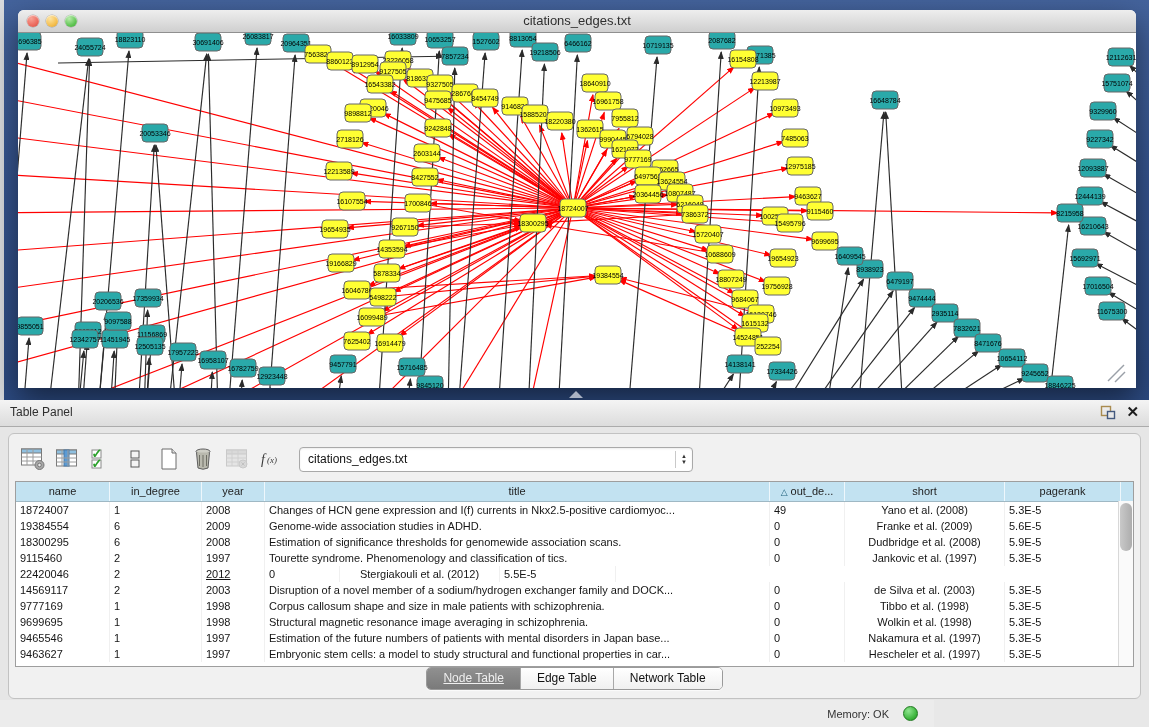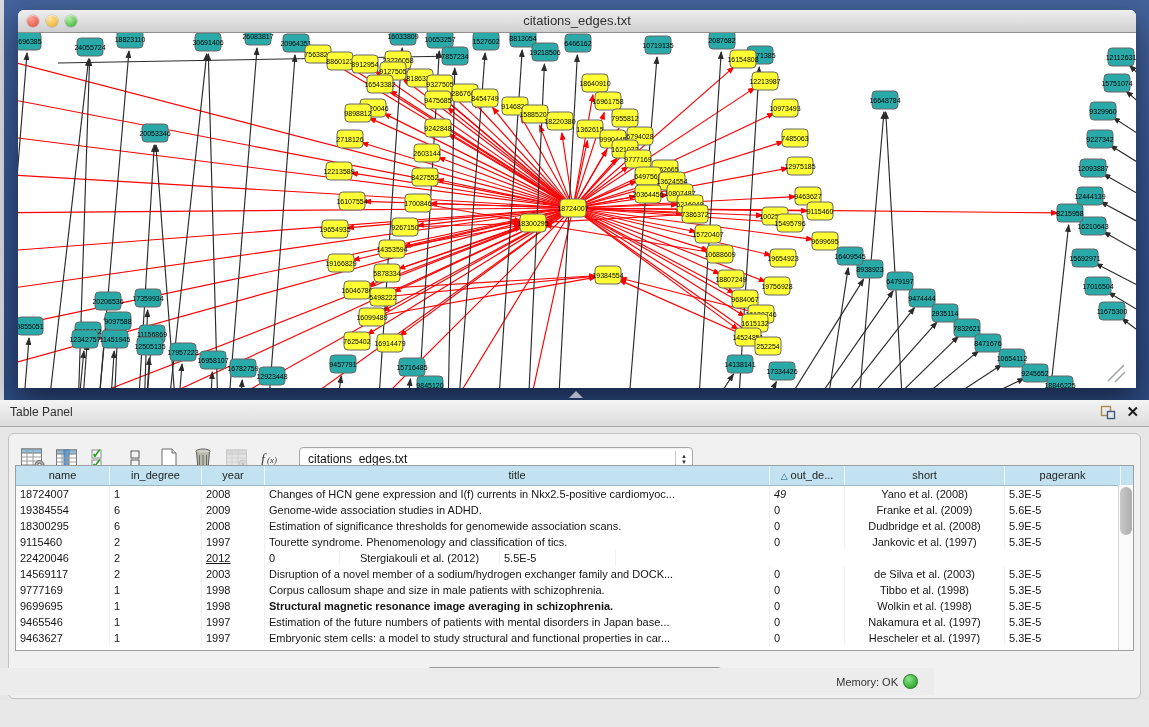--- a/index.html
+++ b/index.html
@@ -41,21 +41,21 @@
                    background:#f1f1f1;border:1px solid #c2c2c2;border-radius:6px;box-sizing:border-box;}
   .toolbar{position:absolute;left:10px;top:10px;height:30px;display:flex;align-items:center;gap:7px;}
   .tb-ico{width:27px;height:27px;display:flex;align-items:center;justify-content:center;}
   .combo{margin-left:18px;width:392px;height:23px;background:#fff;border:1px solid #a9a9a9;
          border-radius:4px;display:flex;align-items:center;position:relative;
          box-shadow:inset 0 1px 2px rgba(0,0,0,.08);}
   .combo-text{flex:1;font-size:12px;color:#111;padding-left:8px;}
   .combo-step{width:16px;height:17px;border-left:1px solid #c9c9c9;display:flex;flex-direction:column;
               align-items:center;justify-content:center;font-size:6px;color:#333;line-height:6px;}
 
-  .tbl{position:absolute;left:6px;top:31px;width:1119px;height:186px;background:#fff;
+  .tbl{position:absolute;left:6px;top:47px;width:1119px;height:186px;background:#fff;
        border:1px solid #9e9e9e;box-sizing:border-box;overflow:hidden;}
   .thead{display:flex;height:19px;background:#c2e2f1;border-bottom:1px solid #9fb8c4;}
   .th{font-size:11px;color:#222;text-align:center;line-height:19px;
       border-right:1px solid #eef7fc;box-sizing:border-box;overflow:hidden;white-space:nowrap;}
   .sortglyph{font-size:9px;color:#23647f;margin-right:3px;}
   .tr{display:flex;height:16px;background:#fff;}
   .td{font-size:11px;color:#151515;line-height:16px;border-right:1px solid #f0f0f0;
       box-sizing:border-box;overflow:hidden;white-space:nowrap;padding:0 4px;}
   .td.center{text-align:center;}
   .vscroll{position:absolute;right:0;top:19px;bottom:0;width:14px;background:#fafafa;
@@ -64,22 +64,22 @@
           background:linear-gradient(90deg,#c9c9c9,#adadad);}
 
   .tabbar{position:absolute;left:0;right:0;bottom:8px;display:flex;justify-content:center;}
   .seg{display:flex;border:1px solid #9a9a9a;border-radius:5px;overflow:hidden;
        box-shadow:0 1px 1px rgba(255,255,255,.7);}
   .seg-btn{padding:0 16px;height:21px;line-height:21px;font-size:12px;color:#111;
            background:linear-gradient(180deg,#ffffff,#f0f0f0);border-right:1px solid #a8a8a8;}
   .seg-btn:last-child{border-right:none;}
   .seg-btn.sel{background:linear-gradient(180deg,#909090,#7a7a7a);color:#efefef;text-decoration:underline;}
 
-  .status-bar{position:absolute;left:0;top:668px;width:934px;height:27px;background:#ececec;
-              display:flex;align-items:center;justify-content:flex-end;gap:5px;padding-right:16px;
+  .status-bar{position:absolute;left:0;top:700px;width:934px;height:27px;background:#ececec;
+              display:flex;align-items:center;justify-content:flex-end;gap:14px;padding-right:16px;
               box-sizing:border-box;}
   .mem-label{font-size:11px;color:#333;}
   .mem-dot{width:13px;height:13px;border-radius:50%;border:1px solid #1e7a1e;
            background:radial-gradient(circle at 35% 30%,#8fe68f,#3cb43c 65%,#2c8f2c);}
 </style>
 </head>
 <body>
 
 <div class="desktop">
   <div class="net-window">
@@ -875,21 +875,21 @@
           <div class="th" style="width: 75px;"><span class="sortglyph">△</span>out_de...</div>
           <div class="th" style="width: 160px;">short</div>
           <div class="th" style="width: 116px;">pagerank</div>
         </div>
       <div id="tbody">
           <div class="tr">
             <div class="td" style="width: 94px;">18724007</div>
             <div class="td" style="width: 92px;">1</div>
             <div class="td" style="width: 63px;">2008</div>
             <div class="td" style="width: 505px;">Changes of HCN gene expression and I(f) currents in Nkx2.5-positive cardiomyoc...</div>
-            <div class="td" style="width: 75px; font-style: italic;">49</div>
+            <div class="td" style="width: 75px;">49</div>
             <div class="td center" style="width: 160px;">Yano et al. (2008)</div>
             <div class="td" style="width: 116px;">5.3E-5</div>
           </div>
           <div class="tr">
             <div class="td" style="width: 94px;">19384554</div>
             <div class="td" style="width: 92px;">6</div>
             <div class="td" style="width: 63px;">2009</div>
             <div class="td" style="width: 505px;">Genome-wide association studies in ADHD.</div>
             <div class="td" style="width: 75px;">0</div>
             <div class="td center" style="width: 160px;">Franke et al. (2009)</div>
@@ -936,21 +936,21 @@
             <div class="td" style="width: 63px;">1998</div>
             <div class="td" style="width: 505px;">Corpus callosum shape and size in male patients with schizophrenia.</div>
             <div class="td" style="width: 75px;">0</div>
             <div class="td center" style="width: 160px;">Tibbo et al. (1998)</div>
             <div class="td" style="width: 116px;">5.3E-5</div>
           </div>
           <div class="tr">
             <div class="td" style="width: 94px;">9699695</div>
             <div class="td" style="width: 92px;">1</div>
             <div class="td" style="width: 63px;">1998</div>
-            <div class="td" style="width: 505px; font-weight: bold;">Structural magnetic resonance image averaging in schizophrenia.</div>
+            <div class="td" style="width: 505px;">Structural magnetic resonance image averaging in schizophrenia.</div>
             <div class="td" style="width: 75px;">0</div>
             <div class="td center" style="width: 160px;">Wolkin et al. (1998)</div>
             <div class="td" style="width: 116px;">5.3E-5</div>
           </div>
           <div class="tr">
             <div class="td" style="width: 94px;">9465546</div>
             <div class="td" style="width: 92px;">1</div>
             <div class="td" style="width: 63px;">1997</div>
             <div class="td" style="width: 505px;">Estimation of the future numbers of patients with mental disorders in Japan base...</div>
             <div class="td" style="width: 75px;">0</div>

